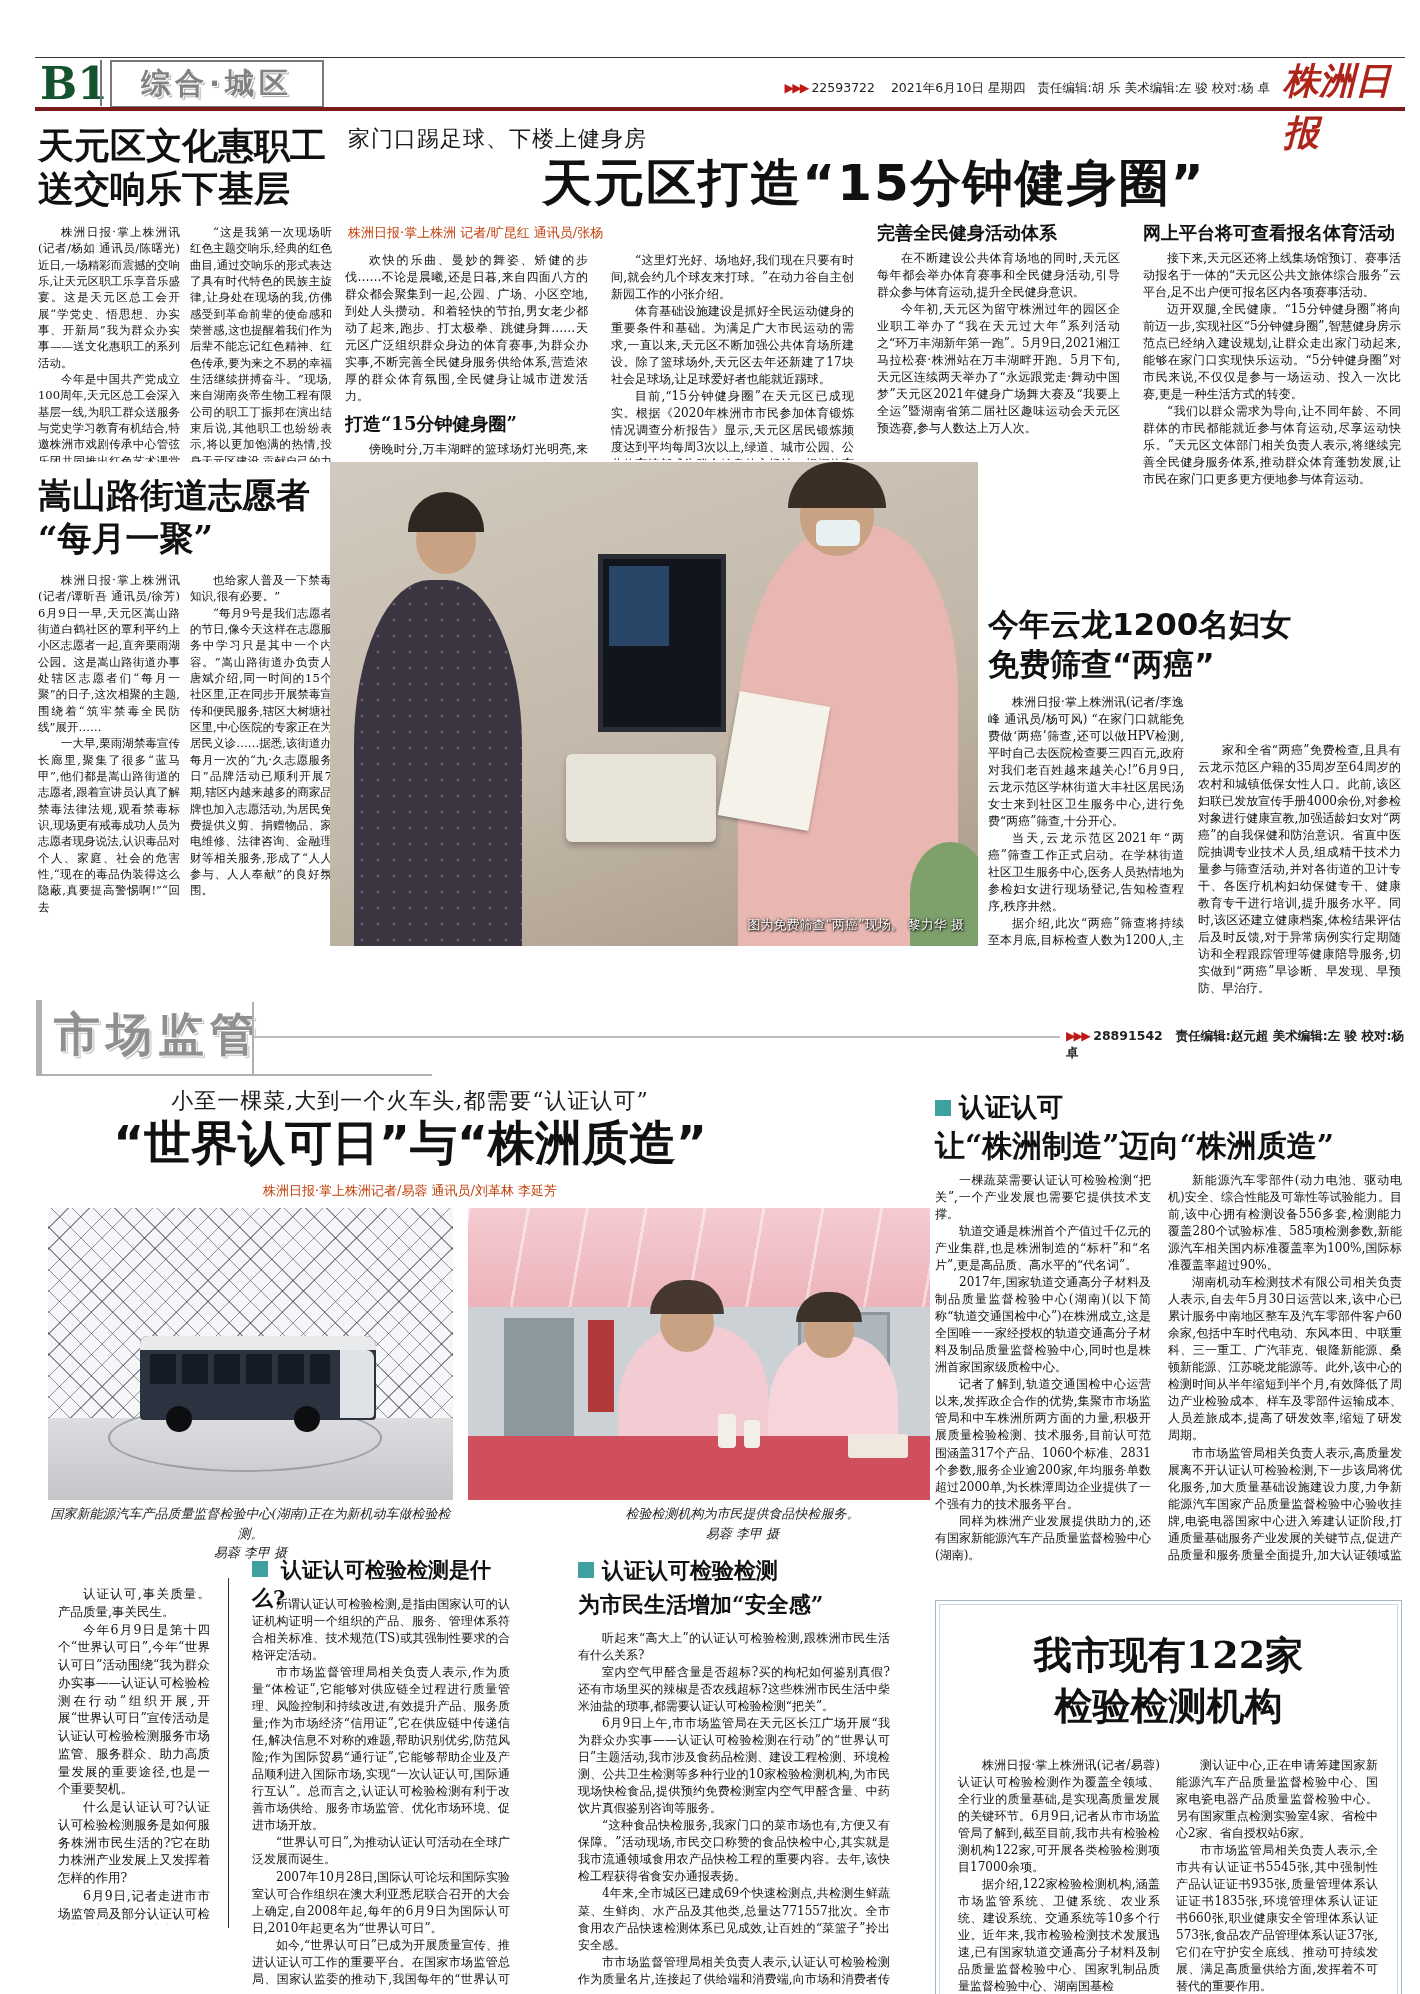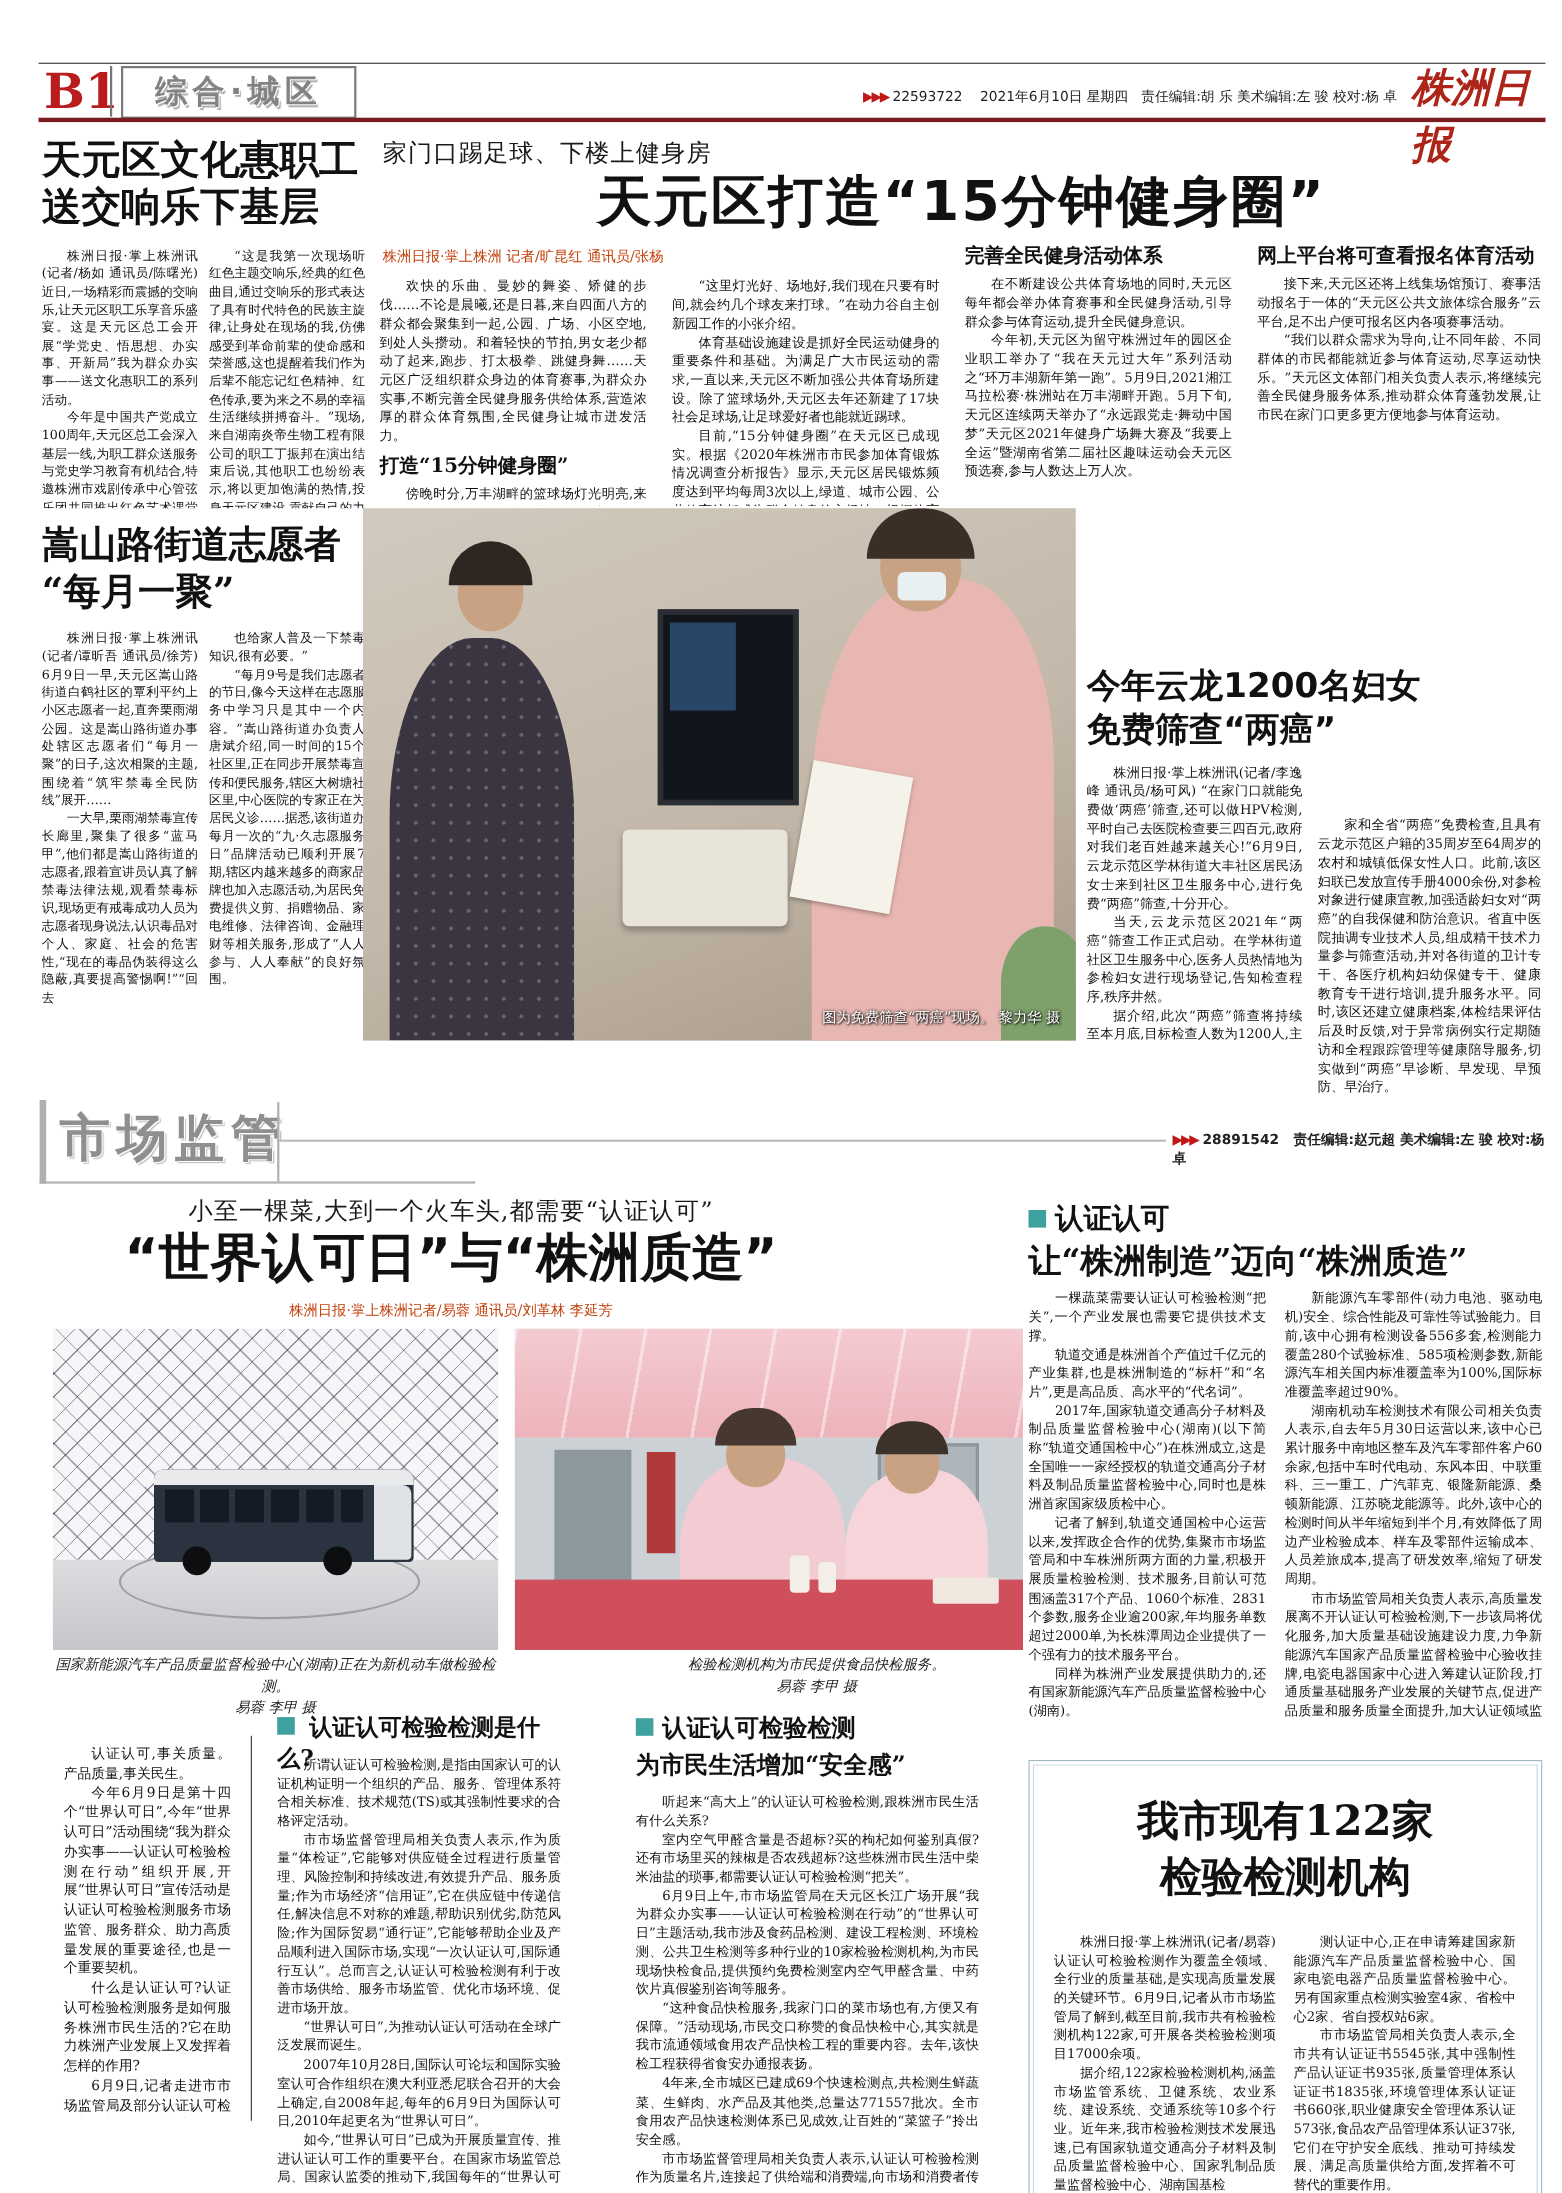--- a/index.html
+++ b/index.html
@@ -21,21 +21,21 @@
   .photo *{position:absolute;}
   .overlay-cap{position:absolute;right:14px;bottom:12px;color:#fff;font-size:13px;
                text-shadow:0 0 3px #000,1px 1px 2px #000;font-style:normal;}
 </style>
 </head>
 <body>
 
 <div id="paper">
 
   <div class="abs rule" style="left:35px;top:57px;width:1370px;height:1px;"></div>
-  <div class="abs" style="left:40px;top:58px;font-size:44px;font-weight:bold;color:#b91c1c;">B1</div>
+  <div class="abs" style="left:40px;top:58px;font-size:44px;font-weight:bold;color:#14532d;">B1</div>
   <div class="abs" style="left:100px;top:60px;width:2px;height:46px;background:#777;"></div>
   <div class="abs" style="left:110px;top:60px;width:210px;height:44px;border:2px solid #7a7a7a;display:flex;align-items:center;justify-content:center;">
     <span class="sans" style="font-size:29px;font-weight:bold;letter-spacing:5px;color:#828282;text-shadow:1px 1px 0 #fff,2px 2px 1px #aaa;">综合·城区</span>
   </div>
   <div class="abs sans" style="left:630px;top:80px;width:640px;font-size:12.5px;text-align:right;color:#222;">
     <span style="color:#c01818;letter-spacing:-2px;">▶▶▶</span>
     <span>22593722</span>&nbsp;&nbsp;&nbsp;
     <span>2021年6月10日 星期四</span>&nbsp;&nbsp;
     <span>责任编辑:胡 乐  美术编辑:左 骏  校对:杨 卓</span>
   </div>
@@ -84,20 +84,21 @@
     <div class="sub">完善全民健身活动体系</div>
     <div>
         <p>在不断建设公共体育场地的同时,天元区每年都会举办体育赛事和全民健身活动,引导群众参与体育运动,提升全民健身意识。</p>
         <p>今年初,天元区为留守株洲过年的园区企业职工举办了“我在天元过大年”系列活动之“环万丰湖新年第一跑”。5月9日,2021湘江马拉松赛·株洲站在万丰湖畔开跑。5月下旬,天元区连续两天举办了“永远跟党走·舞动中国梦”天元区2021年健身广场舞大赛及“我要上全运”暨湖南省第二届社区趣味运动会天元区预选赛,参与人数达上万人次。</p>
       </div>
   </div>
   <div class="abs col" style="left:1143px;top:214px;width:258px;height:384px;">
     <div class="sub">网上平台将可查看报名体育活动</div>
     <div>
         <p>接下来,天元区还将上线集场馆预订、赛事活动报名于一体的“天元区公共文旅体综合服务”云平台,足不出户便可报名区内各项赛事活动。</p>
+        <p>迈开双腿,全民健康。“15分钟健身圈”将向前迈一步,实现社区“5分钟健身圈”,智慧健身房示范点已经纳入建设规划,让群众走出家门动起来,能够在家门口实现快乐运动。“5分钟健身圈”对市民来说,不仅仅是参与一场运动、投入一次比赛,更是一种生活方式的转变。</p>
         <p>“我们以群众需求为导向,让不同年龄、不同群体的市民都能就近参与体育运动,尽享运动快乐。”天元区文体部门相关负责人表示,将继续完善全民健身服务体系,推动群众体育蓬勃发展,让市民在家门口更多更方便地参与体育运动。</p>
       </div>
   </div>
 
   <div class="abs photo" style="left:330px;top:462px;width:648px;height:484px;background:linear-gradient(160deg,#d2cabf 0%,#c3b8a9 55%,#a8998a 100%);">
     <div style="left:24px;top:118px;width:168px;height:366px;border-radius:45% 45% 0 0;background:radial-gradient(#6b6472 1.5px,transparent 1.6px) 0 0/16px 16px,#3b3542;"></div>
     <div style="left:86px;top:44px;width:60px;height:68px;border-radius:50%;background:#c9a183;"></div>
     <div style="left:78px;top:30px;width:76px;height:40px;border-radius:40px 40px 0 0;background:#2e2620;"></div>
     <div style="left:268px;top:92px;width:118px;height:168px;background:#12161c;border:5px solid #2a2e34;"></div>
     <div style="left:279px;top:104px;width:60px;height:80px;background:#3d6ea5;opacity:.55;"></div>

